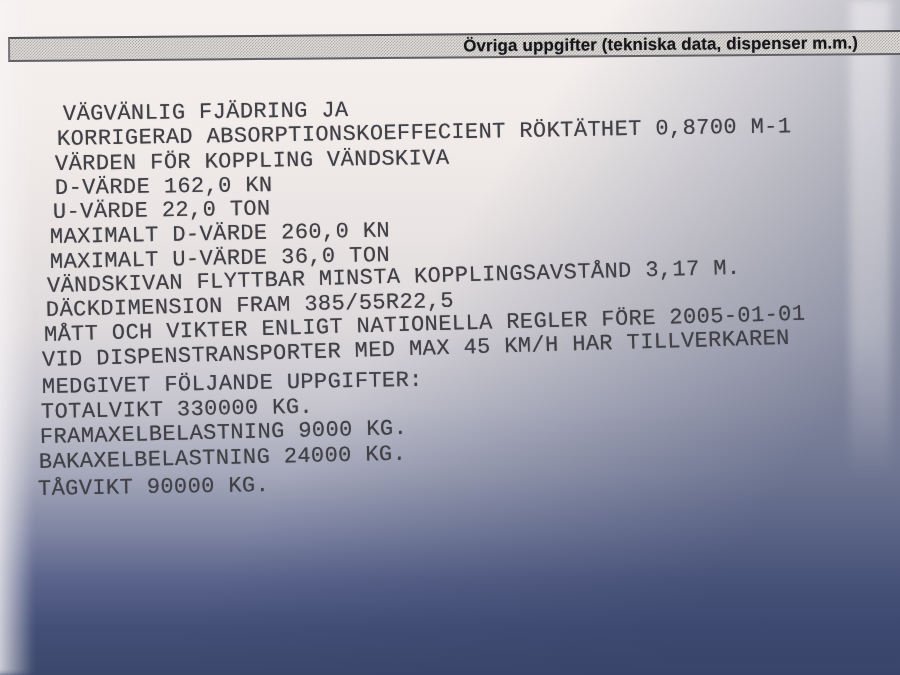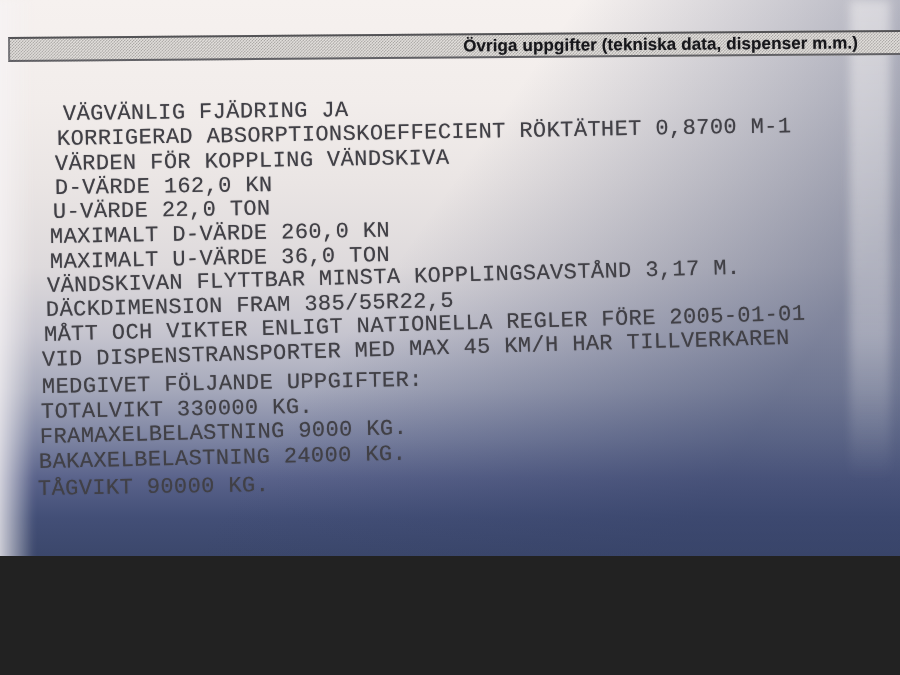--- a/index.html
+++ b/index.html
@@ -1,17 +1,17 @@
 <!DOCTYPE html>
 <html><head>
 <meta charset="utf-8">
 <style>
   html,body{margin:0;padding:0;background:#222;}
   .photo{
-    position:relative;width:900px;height:556px;overflow:hidden;
+    position:relative;width:900px;height:675px;overflow:hidden;
     background-image:
       linear-gradient(125deg, rgba(54,66,104,0) 45%, rgba(54,66,104,0.50) 82%),
       linear-gradient(to bottom,
         #f6f1ef 0%, #f2edeb 18%, #eae5e4 33%, #dedadc 48%,
         #c6c5cf 60%, #a6a9bb 70%, #7d84a2 79%, #5a638b 86%,
         #434f77 93%, #3b476b 100%);
     font-family:"Liberation Sans", sans-serif;
   }
   
   .left-light{

